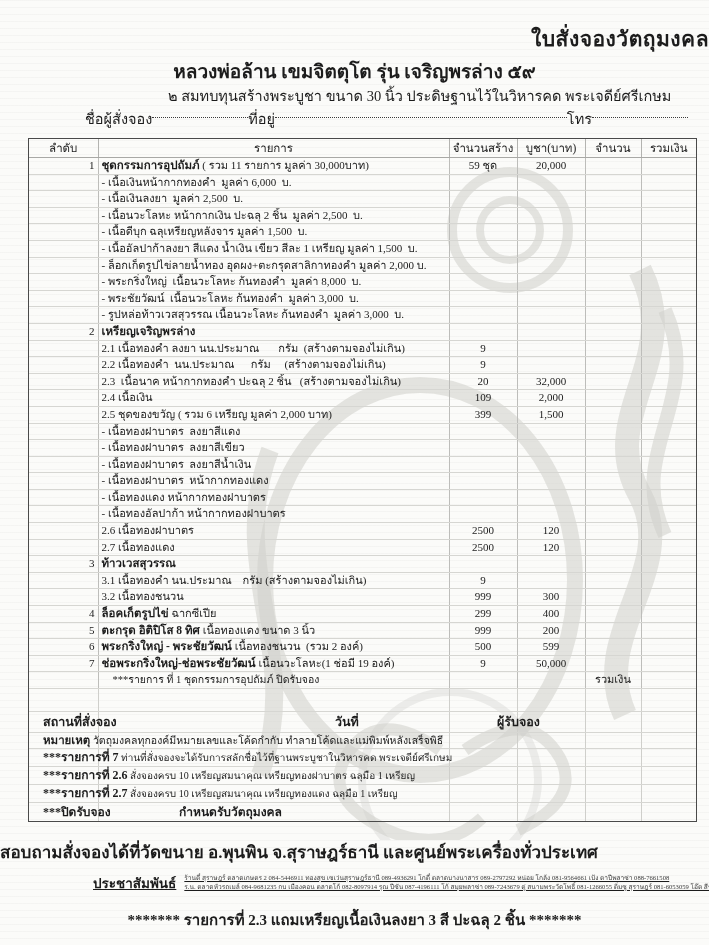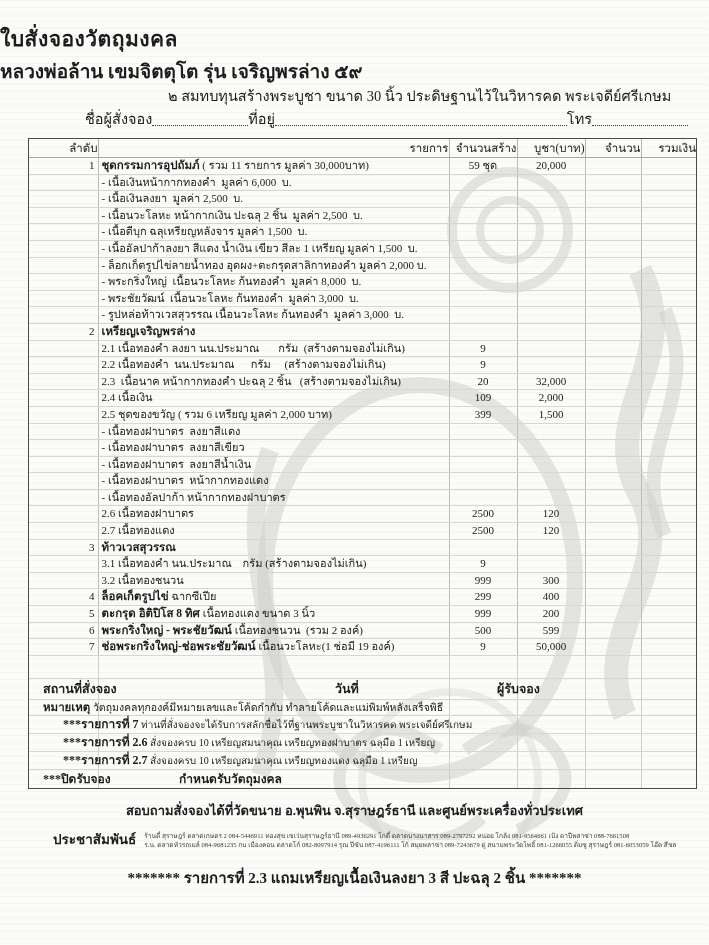--- a/index.html
+++ b/index.html
@@ -10,33 +10,33 @@
     background:
       repeating-linear-gradient(180deg, rgba(120,120,120,0.05) 0px, rgba(120,120,120,0.05) 1px, transparent 1px, transparent 7px),
       #fbfbf9;
     font-family:"Liberation Serif","DejaVu Serif",serif;
     color:#1c1c1c;
     overflow:hidden;
   }
   .wm{position:absolute;left:120px;top:150px;width:580px;height:690px;z-index:0;pointer-events:none;}
   .content{position:relative;z-index:1;}
 
-  .title{margin-top:24px;text-align:left;font-size:21px;font-weight:bold;line-height:30px;letter-spacing:.5px;}
-  .subtitle{margin-top:4px;text-align:left;font-size:19px;font-weight:bold;line-height:28px;}
+  .title{margin-top:24px;text-align:right;font-size:21px;font-weight:bold;line-height:30px;letter-spacing:.5px;}
+  .subtitle{margin-top:4px;text-align:center;font-size:19px;font-weight:bold;line-height:28px;}
   .purpose1{margin:6px 0 0 112px;font-size:14.5px;line-height:20px;}
   .purpose2{margin:0 12px 0 168px;font-size:14.5px;line-height:20px;}
-  .nameline{display:flex;margin:2px 21px 0 85px;font-size:14.5px;line-height:22px;align-items:flex-end;}
+  .nameline{display:flex;margin:2px 21px 0 85px;font-size:14.5px;line-height:22px;align-items:center;}
   .nameline .lbl{white-space:nowrap;}
   .dots{border-bottom:1.5px dotted #3a3a3a;height:1px;margin-bottom:4px;}
   .d1{width:96px;} .dgrow{flex:1;} .d3{width:96px;}
 
   .gridbox{margin:8px 0 0 28px;width:667px;border:1.6px solid #4a4a4a;background:transparent;}
   table.main{border-collapse:collapse;table-layout:fixed;width:667px;}
   table.main th{
-    height:18px;font-size:11.5px;font-weight:normal;text-align:right;
+    height:18px;font-size:11.5px;font-weight:normal;text-align:center;
     border-right:1px solid #b3b3b0;border-bottom:1px solid #a8a8a5;padding:0;white-space:nowrap;overflow:hidden;
   }
   table.main td{
     height:15.6px;font-size:11px;padding:0 3px;white-space:nowrap;overflow:hidden;
     border-right:1px solid #bdbdba;border-bottom:1px solid #d6d6d2;line-height:15.6px;
   }
   table.main th:last-child,table.main td:last-child{border-right:none;}
   .c0{width:69px;} .c1{width:351px;} .c2{width:68px;} .c3{width:68px;} .c4{width:56px;} .c5{width:55px;}
   td.cno{text-align:right;padding-right:6px;font-size:11.5px;}
   td.cnum{text-align:center;}
@@ -51,25 +51,25 @@
     background-position:69px 0,420px 0,488px 0,556px 0,612px 0;
     background-repeat:no-repeat;
   }
   .nrow{position:relative;border-bottom:1px solid #d6d6d2;}
   .n-blank{height:22px;}
   .n-sign{height:20px;line-height:20px;font-size:12.5px;}
   .n-remark{height:15px;line-height:15px;padding-left:14px;font-size:10.5px;}
   .n-item{height:17px;line-height:17px;padding-left:14px;font-size:10px;}
   .n-close{height:18px;line-height:18px;padding-left:14px;font-size:12px;border-bottom:none;}
   .notes .b{font-weight:bold;text-align:right;}
-  .notes .biglbl{font-weight:bold;font-size:12px;margin-left:20px;}
+  .notes .biglbl{font-weight:bold;font-size:12px;}
   .notes .ab{position:absolute;top:0;}
 
-  .inquiry{margin-top:10px;text-align:center;font-size:13px;font-weight:600;line-height:24px;}
-  .prblock{display:flex;margin:8px 18px 0 53px;align-items:center;}
+  .inquiry{margin-top:19px;text-align:left;font-size:17px;font-weight:600;line-height:24px;}
+  .prblock{display:flex;margin:8px 18px 0 93px;align-items:flex-end;text-decoration:underline;}
   .prlabel{font-weight:bold;font-size:13.5px;white-space:nowrap;line-height:14px;}
   .prlines{margin-left:8px;flex:1;}
   .prline{font-size:6.6px;line-height:9px;color:#3a3a3a;white-space:nowrap;overflow:hidden;}
   .promo{margin-top:18px;text-align:center;font-size:15px;font-weight:bold;line-height:22px;}
 </style>
 </head>
 <body>
 
 <div class="page">
 
@@ -279,20 +279,28 @@
             <tr>
               <td class="cno"></td>
               <td class="cdesc"><span>- เนื้อทองฝาบาตร&nbsp; หน้ากากทองแดง</span><span class="mid">มูลค่า 300&nbsp; บาท</span></td>
               <td class="cnum"></td>
               <td class="cnum"></td>
               <td class="cnum"></td>
               <td class="cnum"></td>
             </tr>
             <tr>
               <td class="cno"></td>
+              <td class="cdesc"><span>- เนื้อทองแดง หน้ากากทองฝาบาตร</span><span class="mid">มูลค่า 300&nbsp; บาท</span></td>
+              <td class="cnum"></td>
+              <td class="cnum"></td>
+              <td class="cnum"></td>
+              <td class="cnum"></td>
+            </tr>
+            <tr>
+              <td class="cno"></td>
               <td class="cdesc"><span>- เนื้อทองอัลปาก้า หน้ากากทองฝาบาตร</span><span class="mid">มูลค่า 500&nbsp; บาท</span></td>
               <td class="cnum"></td>
               <td class="cnum"></td>
               <td class="cnum"></td>
               <td class="cnum"></td>
             </tr>
             <tr>
               <td class="cno"></td>
               <td class="cdesc"><span>2.6 เนื้อทองฝาบาตร</span></td>
               <td class="cnum">2500</td>
@@ -355,20 +363,28 @@
               <td class="cnum">599</td>
               <td class="cnum"></td>
               <td class="cnum"></td>
             </tr>
             <tr>
               <td class="cno">7</td>
               <td class="cdesc"><span class="b">ช่อพระกริ่งใหญ่-ช่อพระชัยวัฒน์</span><span> เนื้อนวะโลหะ(1 ช่อมี 19 องค์)</span></td>
               <td class="cnum">9</td>
               <td class="cnum">50,000</td>
               <td class="cnum"></td>
+              <td class="cnum"></td>
+            </tr>
+            <tr class="sumrow">
+              <td class="cno"></td>
+              <td class="cdesc"><span>***รายการ ที่ 1 ชุดกรรมการอุปถัมภ์ ปิดรับจอง</span></td>
+              <td class="cnum"></td>
+              <td class="cnum"></td>
+              <td class="cnum">รวมเงิน</td>
               <td class="cnum"></td>
             </tr>
           </tbody>
       </table>
 
       <div class="notes">
         <div class="nrow n-blank"></div>
         <div class="nrow n-sign">
           <span class="b ab" style="left:14px">สถานที่สั่งจอง</span>
           <span class="b ab" style="left:306px">วันที่</span>

